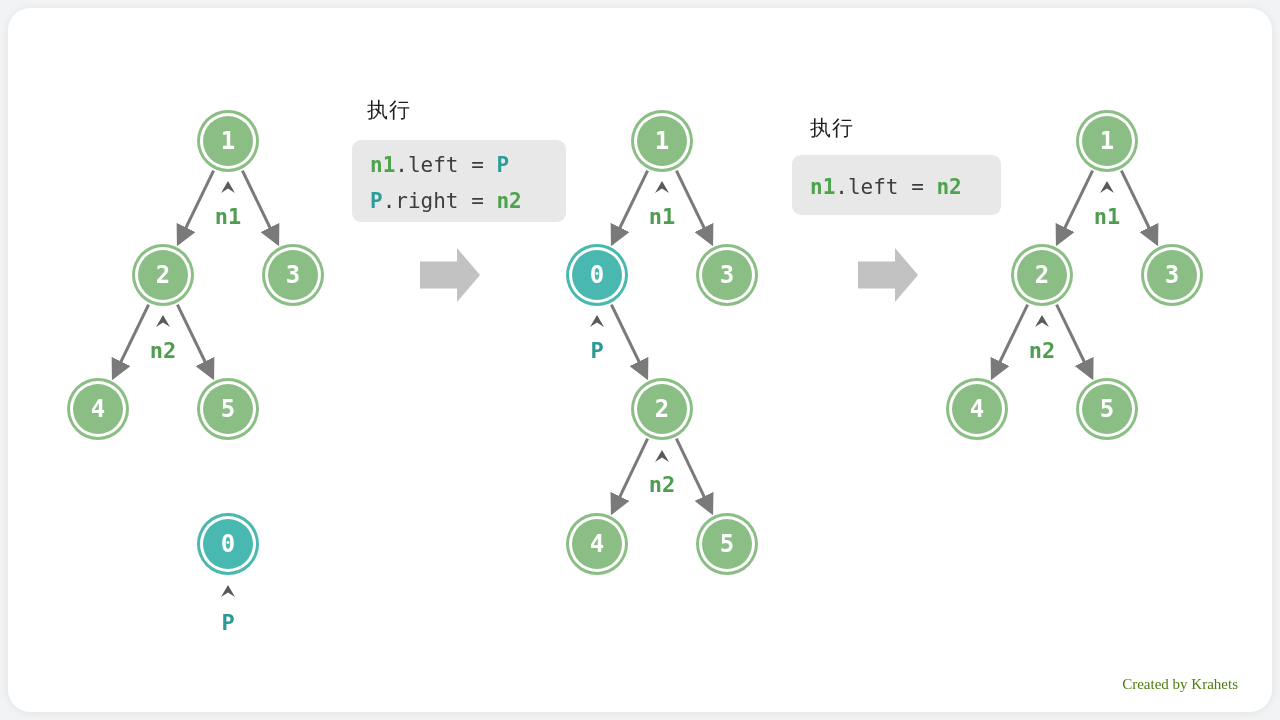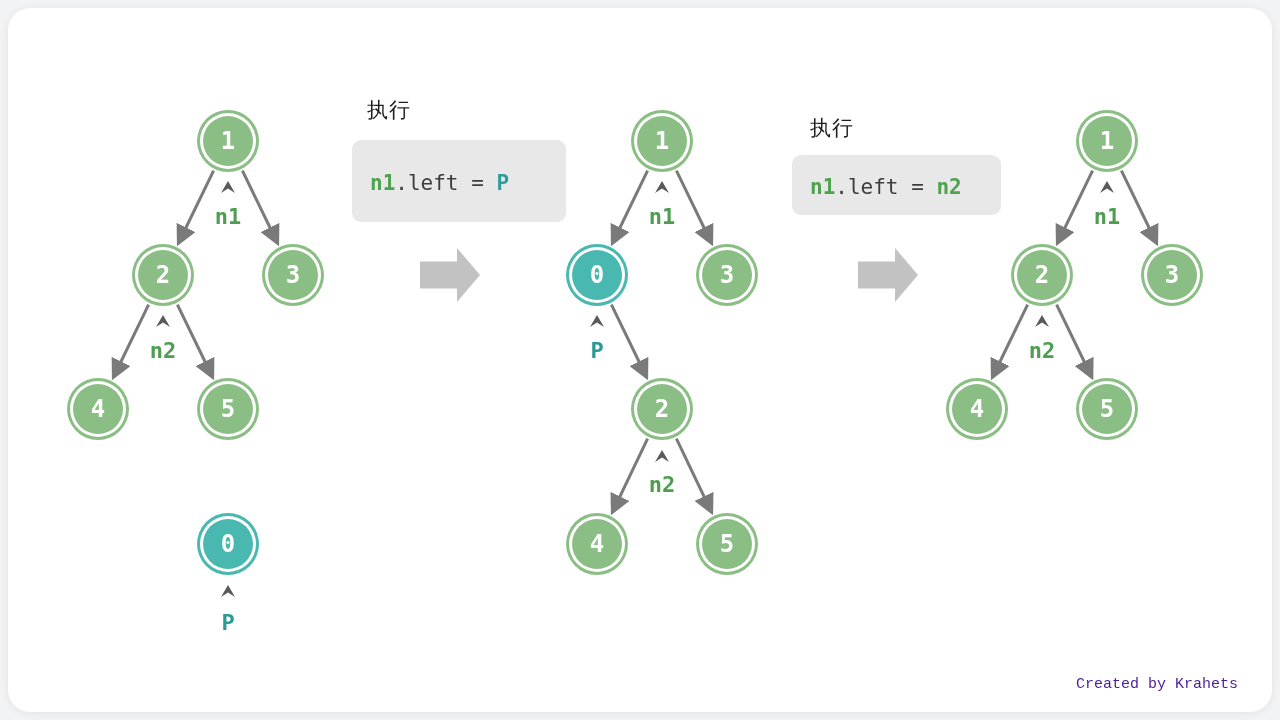--- a/index.html
+++ b/index.html
@@ -38,21 +38,21 @@
     padding:4px 0 0 18px;box-sizing:border-box;
   }
   .code-line{
     font-family:"DejaVu Sans Mono", monospace;font-size:21px;line-height:36px;
     color:#3d3d3d;white-space:pre;
   }
   .tok-green{color:#4ea34e;font-weight:bold;}
   .tok-teal{color:#2e9d9a;font-weight:bold;}
   .credit{
     position:absolute;right:42px;top:676px;
-    font-family:Liberation Mono, monospace;font-size:15px;color:#4c1d95;
+    font-family:Liberation Serif, serif;font-size:15px;color:#4d7c0f;
     white-space:nowrap;
     text-align:center;
   }
 </style>
 </head>
 <body>
 
 <div class="card"></div>
 
 <svg class="layer" width="1280" height="720" viewBox="0 0 1280 720">
@@ -107,20 +107,21 @@
   <div class="node green" style="left:203px;top:384px">5</div>
   <div class="node teal" style="left:203px;top:519px">0</div>
   <div class="ptr green" style="left:228px;top:216px">n1</div>
   <div class="ptr green" style="left:163px;top:350px">n2</div>
   <div class="ptr teal" style="left:228px;top:622px">P</div>
 </div>
 
 <div class="exec-label" style="left:367px;top:96px">执行</div>
 <div class="code-box" style="left:352px;top:140px;width:214px;height:82px">
   <div class="code-line"><span class="tok-green">n1</span><span>.left = </span><span class="tok-teal">P</span></div>
+  <div class="code-line"><span class="tok-teal">P</span><span>.right = </span><span class="tok-green">n2</span></div>
 </div>
 
 <div class="layer">
   <div class="node green" style="left:637px;top:116px">1</div>
   <div class="node teal" style="left:572px;top:250px">0</div>
   <div class="node green" style="left:702px;top:250px">3</div>
   <div class="node green" style="left:637px;top:384px">2</div>
   <div class="node green" style="left:572px;top:519px">4</div>
   <div class="node green" style="left:702px;top:519px">5</div>
   <div class="ptr green" style="left:662px;top:216px">n1</div>

